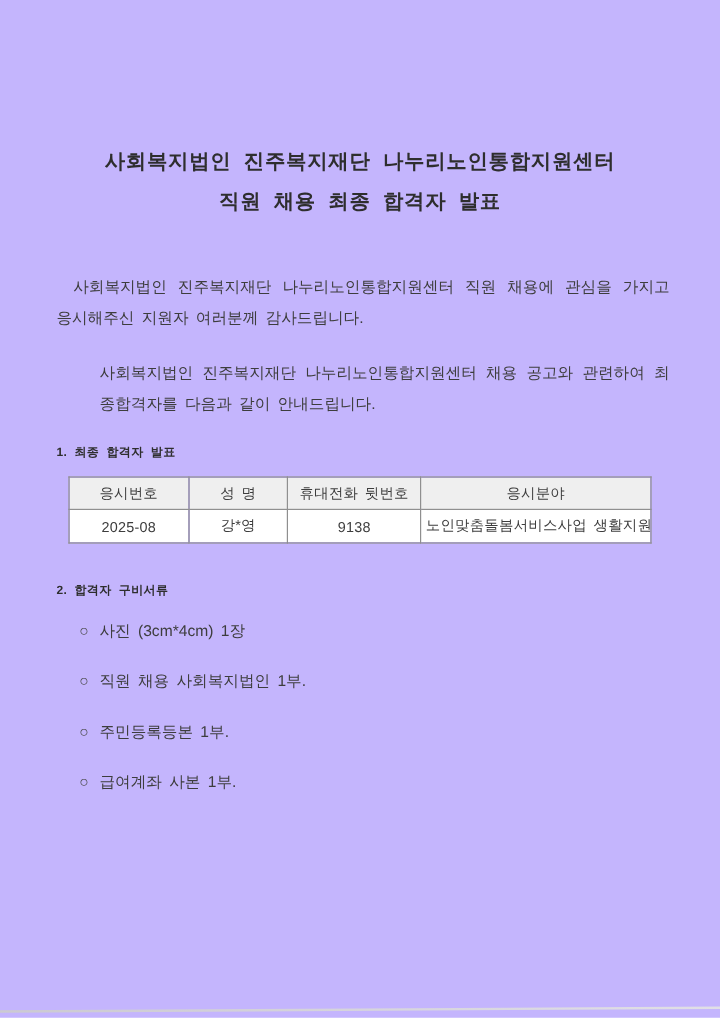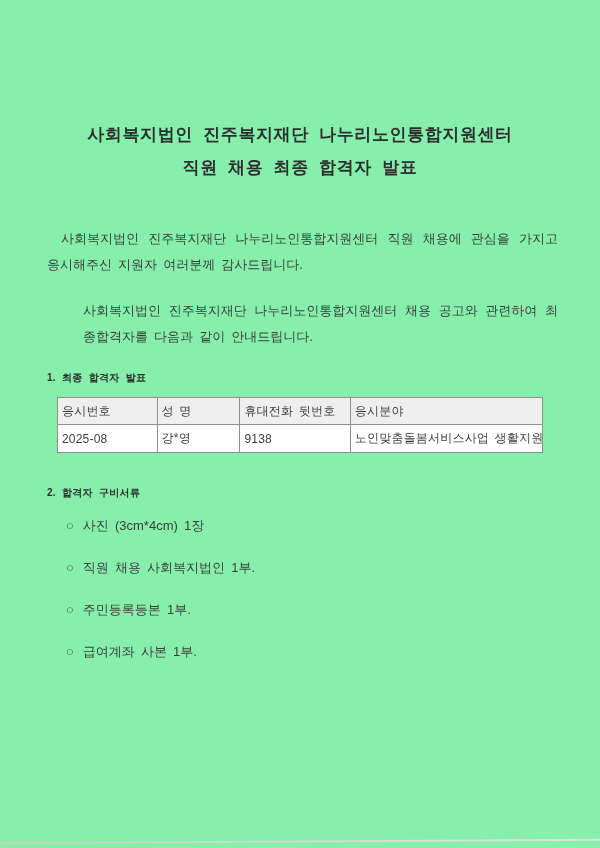--- a/index.html
+++ b/index.html
@@ -6,21 +6,21 @@
   body {
     width: 600px; height: 848px;
     background: #ffffff;
     font-family: "Liberation Sans", "DejaVu Sans", sans-serif;
   }
   .doc {
     position: relative;
     width: 600px; height: 848px;
     overflow: hidden;
     color: #3a3a3a;
-    background: #86efac;
+    background: #c4b5fd;
   }
   .title {
     margin: 118px 40px 0 40px;
     text-align: center;
     font-size: 17px;
     font-weight: bold;
     line-height: 33px;
     color: #2e2e2e;
   }
   .title-line { display: block; letter-spacing: 0.6px; word-spacing: 5px; }
@@ -48,21 +48,21 @@
   table.result-table {
     margin: 11px 0 0 10px;
     border-collapse: collapse;
     width: 486px;
     table-layout: fixed;
     font-size: 12px;
     color: #3d3d3d;
   }
   .result-table th, .result-table td {
     border: 1px solid #8f8f8f;
-    text-align: left;
+    text-align: center;
     vertical-align: middle;
     padding: 0 4px;
     font-weight: normal;
     letter-spacing: 0.2px;
     word-spacing: 2px;
     overflow: hidden;
     white-space: nowrap;
   }
   .result-table th { background: #efefef; height: 26px; }
   .result-table td { background: #ffffff; height: 27px; }

